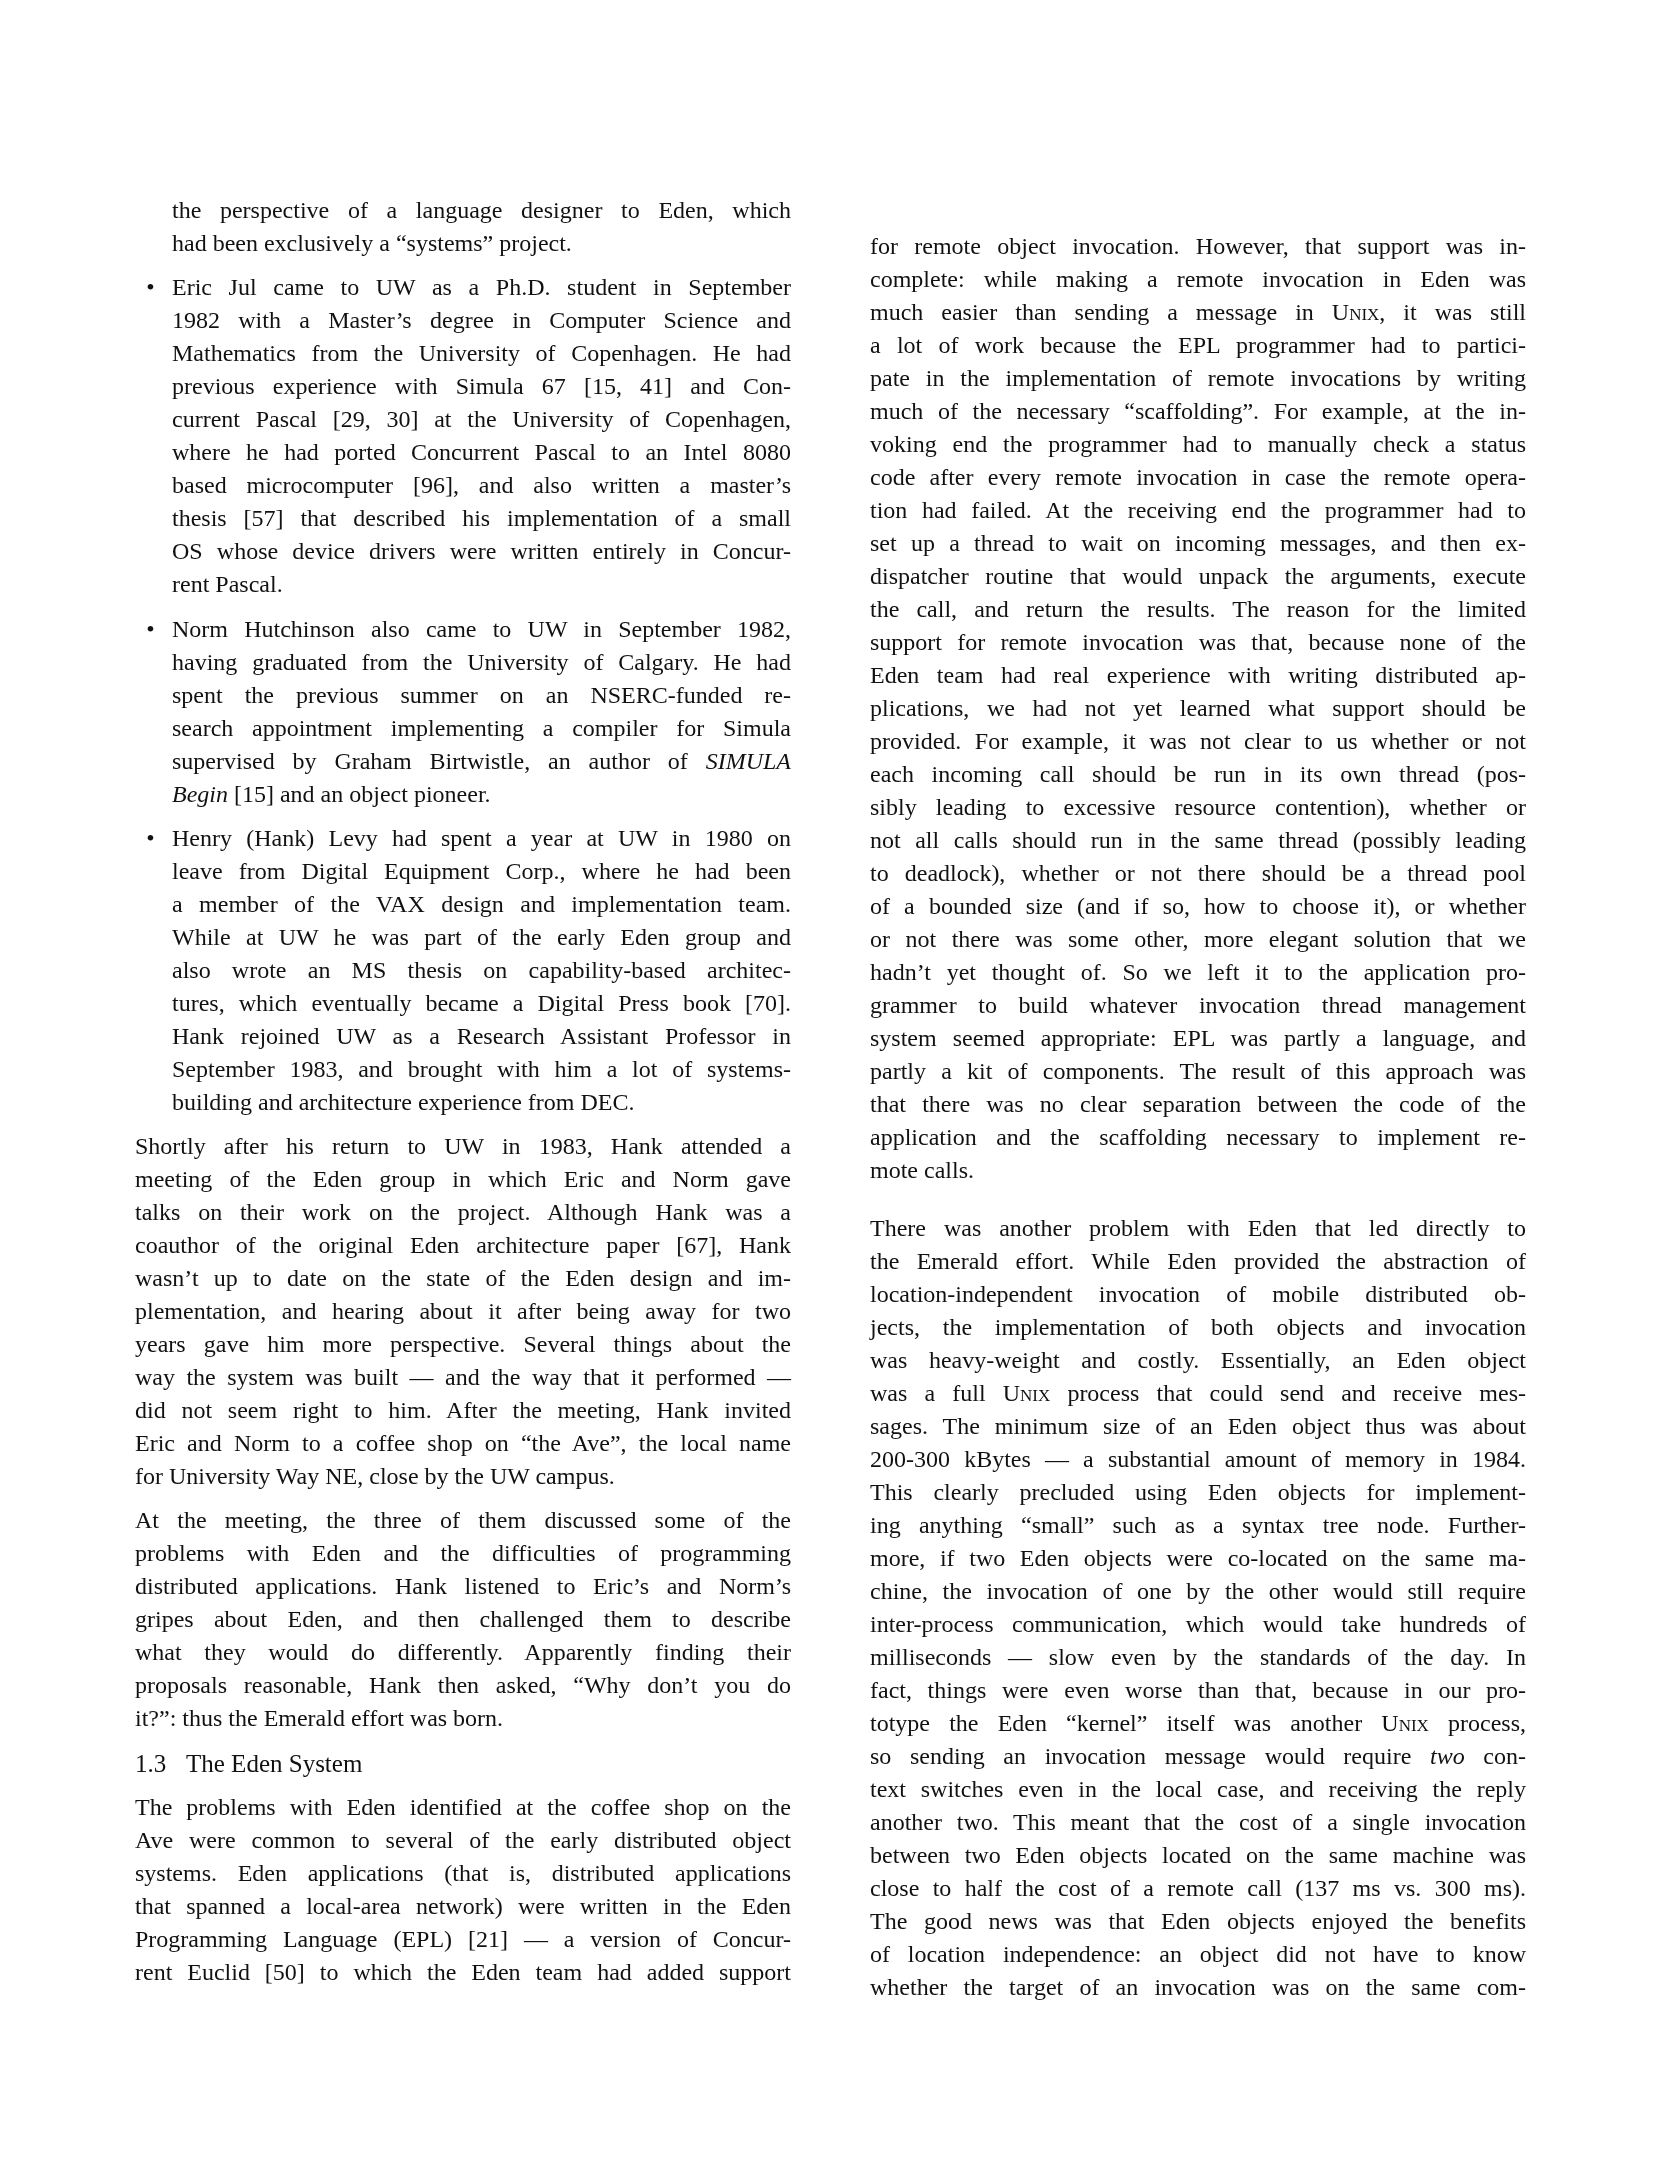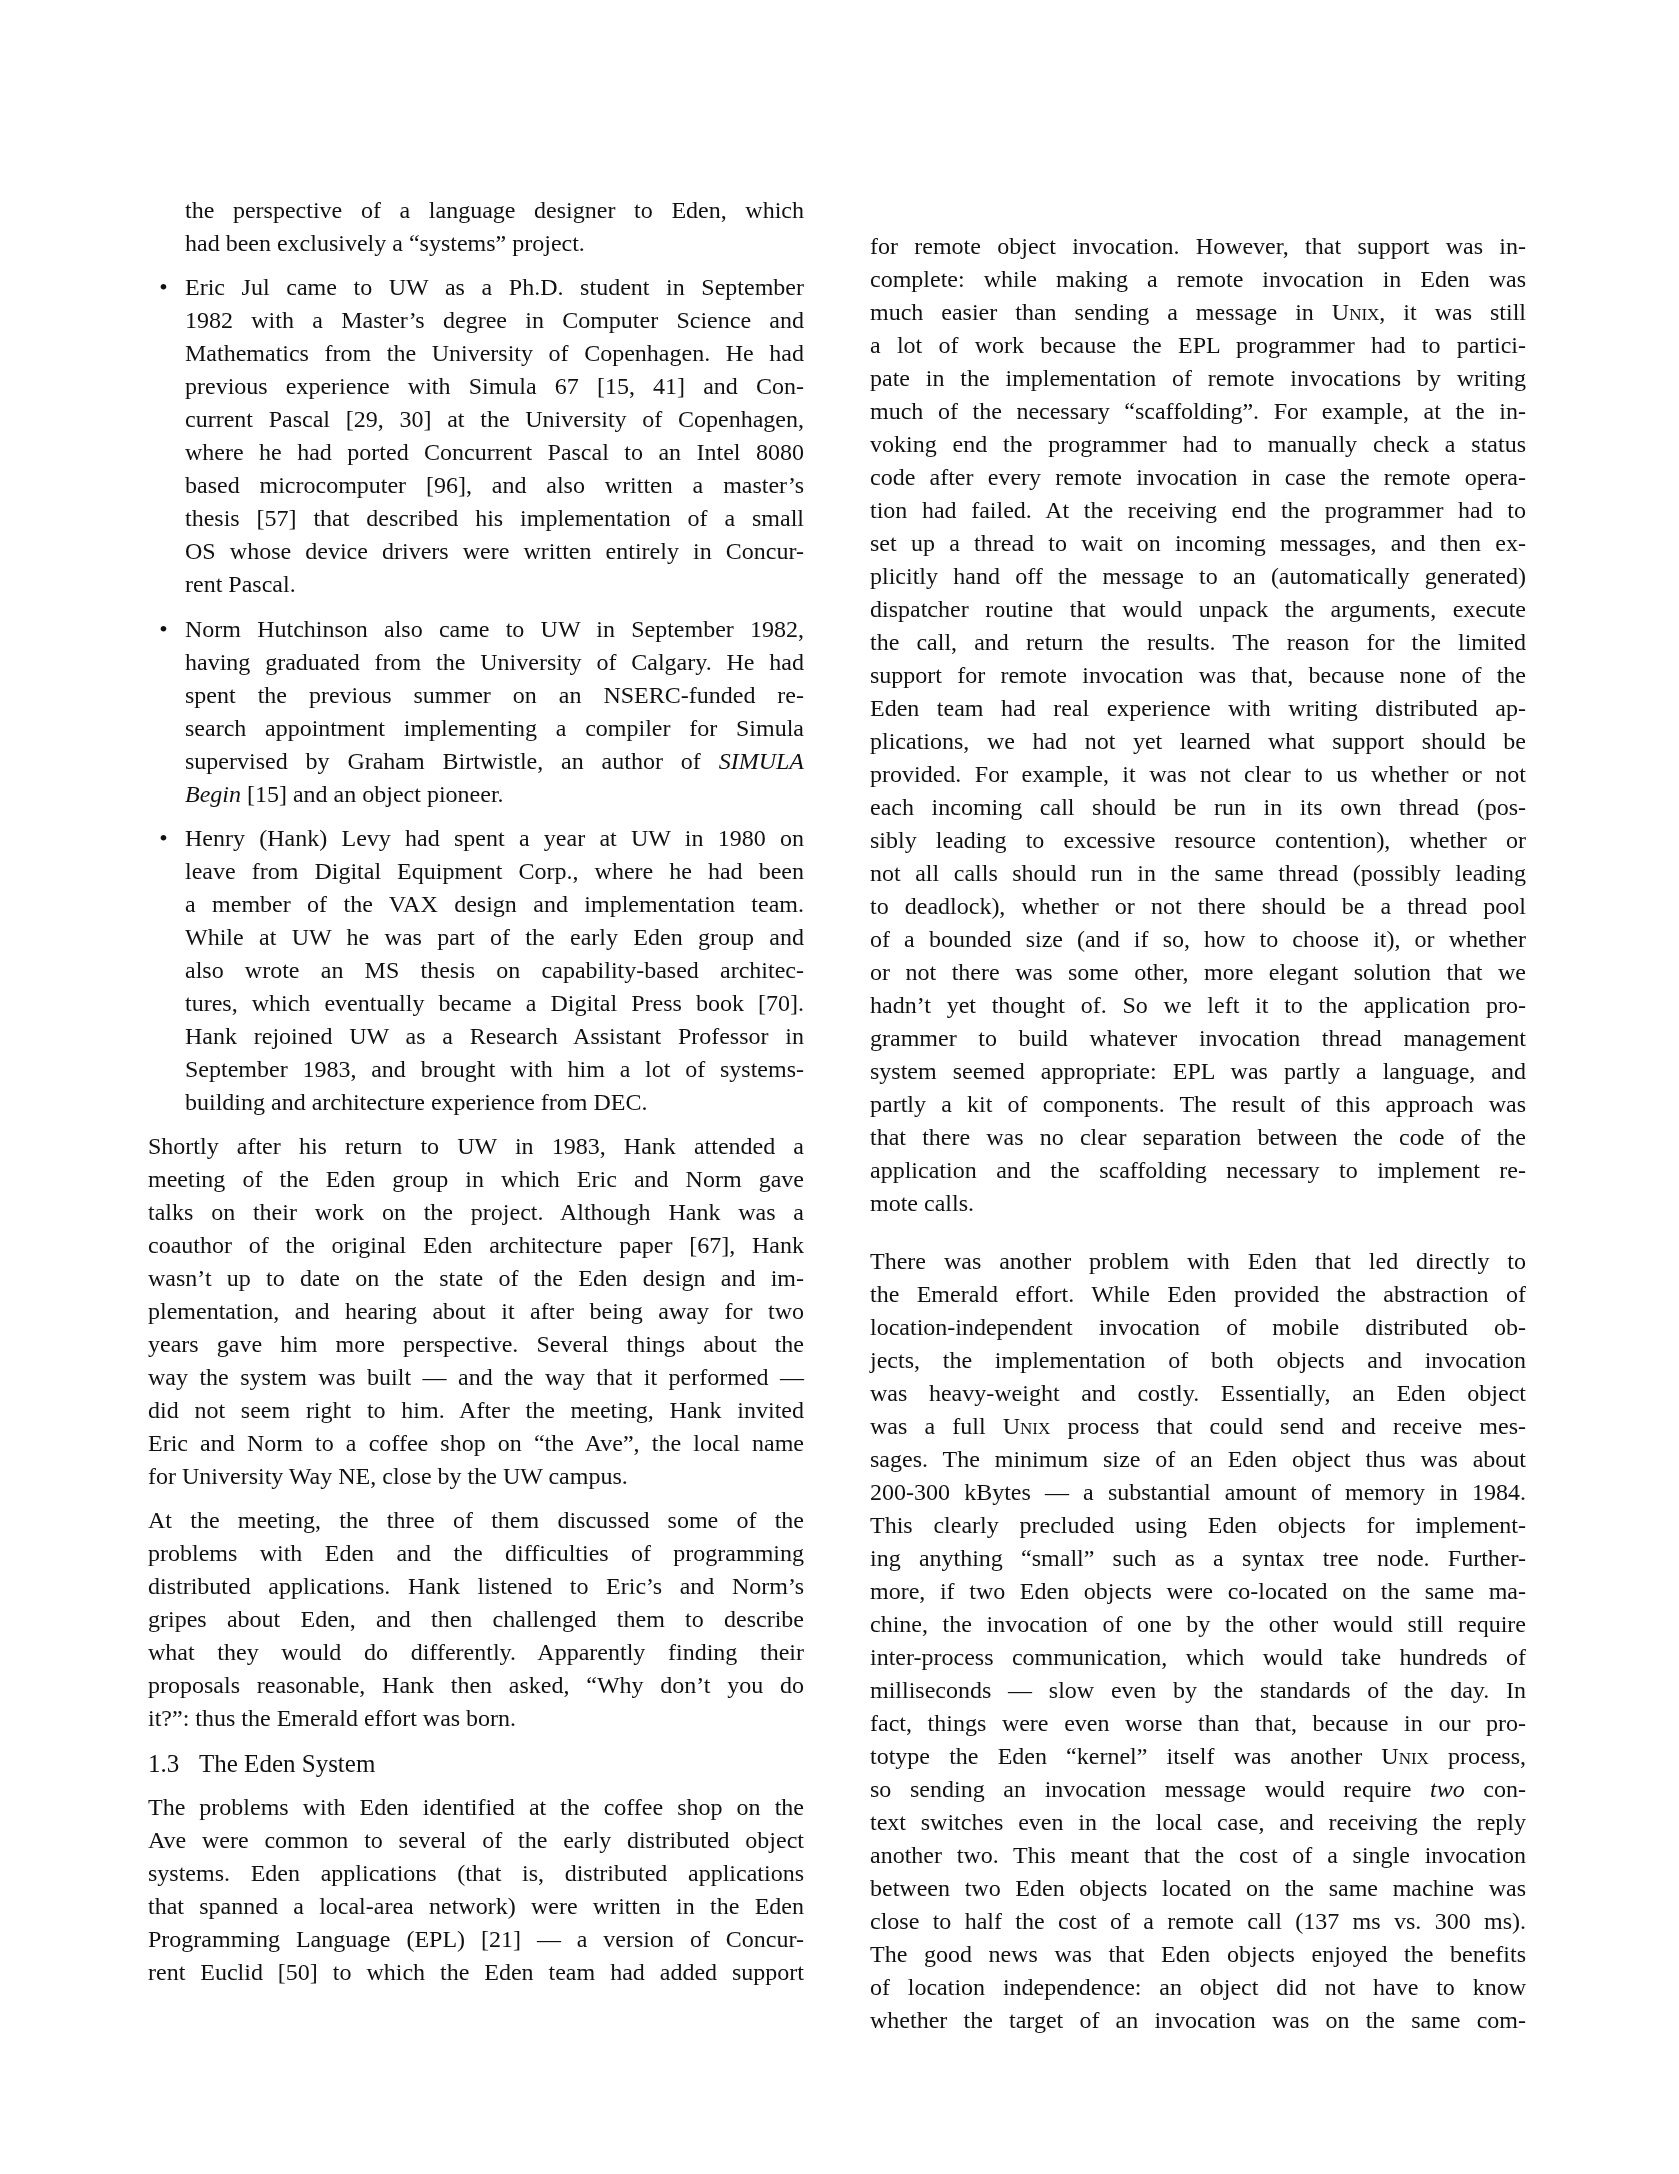--- a/index.html
+++ b/index.html
@@ -5,21 +5,21 @@
   html, body { margin: 0; padding: 0; background: #ffffff; }
   body {
     width: 1680px; height: 2174px; position: relative; overflow: hidden;
     font-family: "Liberation Serif", "DejaVu Serif", serif;
     color: #111111;
   }
   .col {
     position: absolute; top: 194px;
     font-size: 24px; line-height: 33px;
   }
-  .col-left { left: 148px; width: 656px; }
+  .col-left { left: 135px; width: 656px; }
   .col-right { left: 870px; width: 656px; }
   .line {
     display: block; white-space: nowrap; text-align: justify;
     text-align-last: justify; height: 33px;
   }
   .line.last { text-align-last: left; }
   .para { margin: 0 0 11.3px 0; }
   .para.gap-big { margin-bottom: 25.4px; margin-top: 36px; }
   .bullet-item { position: relative; padding-left: 37px; margin-bottom: 11.3px; }
   .bullet-cont { padding-left: 37px; margin-bottom: 11.3px; }
@@ -121,21 +121,20 @@
         <span class="line">for remote object invocation. However, that support was in-</span>
         <span class="line">complete: while making a remote invocation in Eden was</span>
         <span class="line">much easier than sending a message in <span class="sc">Unix</span>, it was still</span>
         <span class="line">a lot of work because the EPL programmer had to partici-</span>
         <span class="line">pate in the implementation of remote invocations by writing</span>
         <span class="line">much of the necessary “scaffolding”. For example, at the in-</span>
         <span class="line">voking end the programmer had to manually check a status</span>
         <span class="line">code after every remote invocation in case the remote opera-</span>
         <span class="line">tion had failed. At the receiving end the programmer had to</span>
         <span class="line">set up a thread to wait on incoming messages, and then ex-</span>
-        <span class="line">plicitly hand off the message to an (automatically generated)</span>
         <span class="line">dispatcher routine that would unpack the arguments, execute</span>
         <span class="line">the call, and return the results. The reason for the limited</span>
         <span class="line">support for remote invocation was that, because none of the</span>
         <span class="line">Eden team had real experience with writing distributed ap-</span>
         <span class="line">plications, we had not yet learned what support should be</span>
         <span class="line">provided. For example, it was not clear to us whether or not</span>
         <span class="line">each incoming call should be run in its own thread (pos-</span>
         <span class="line">sibly leading to excessive resource contention), whether or</span>
         <span class="line">not all calls should run in the same thread (possibly leading</span>
         <span class="line">to deadlock), whether or not there should be a thread pool</span>

